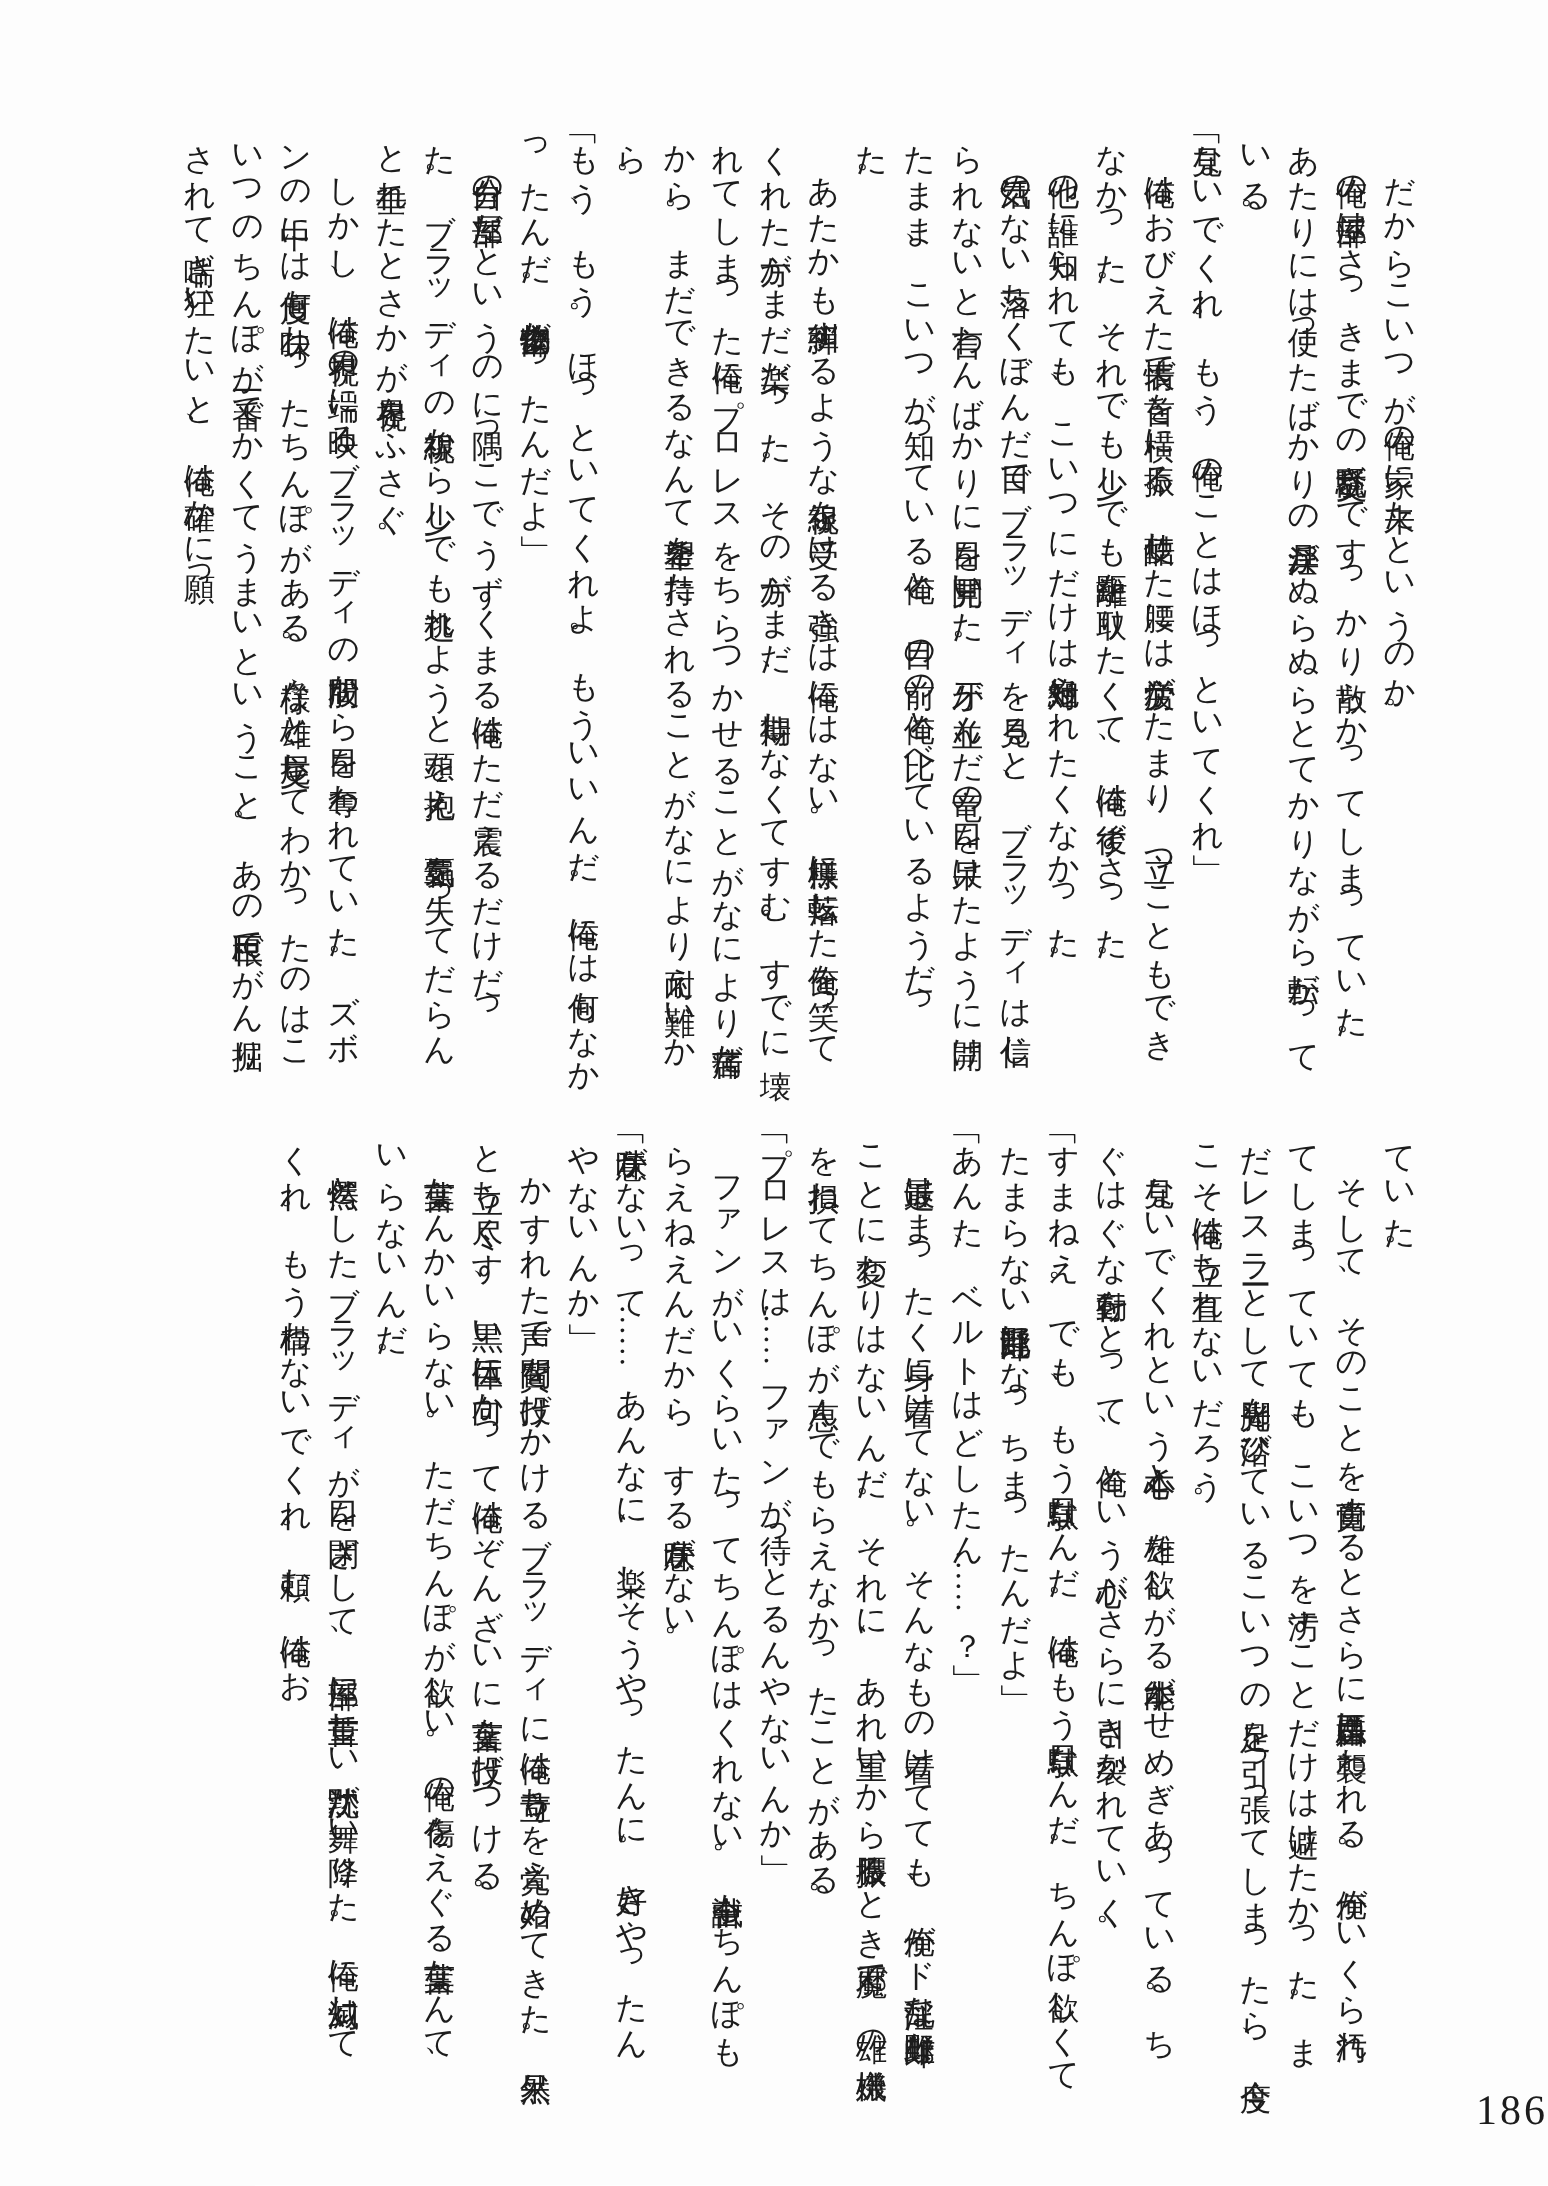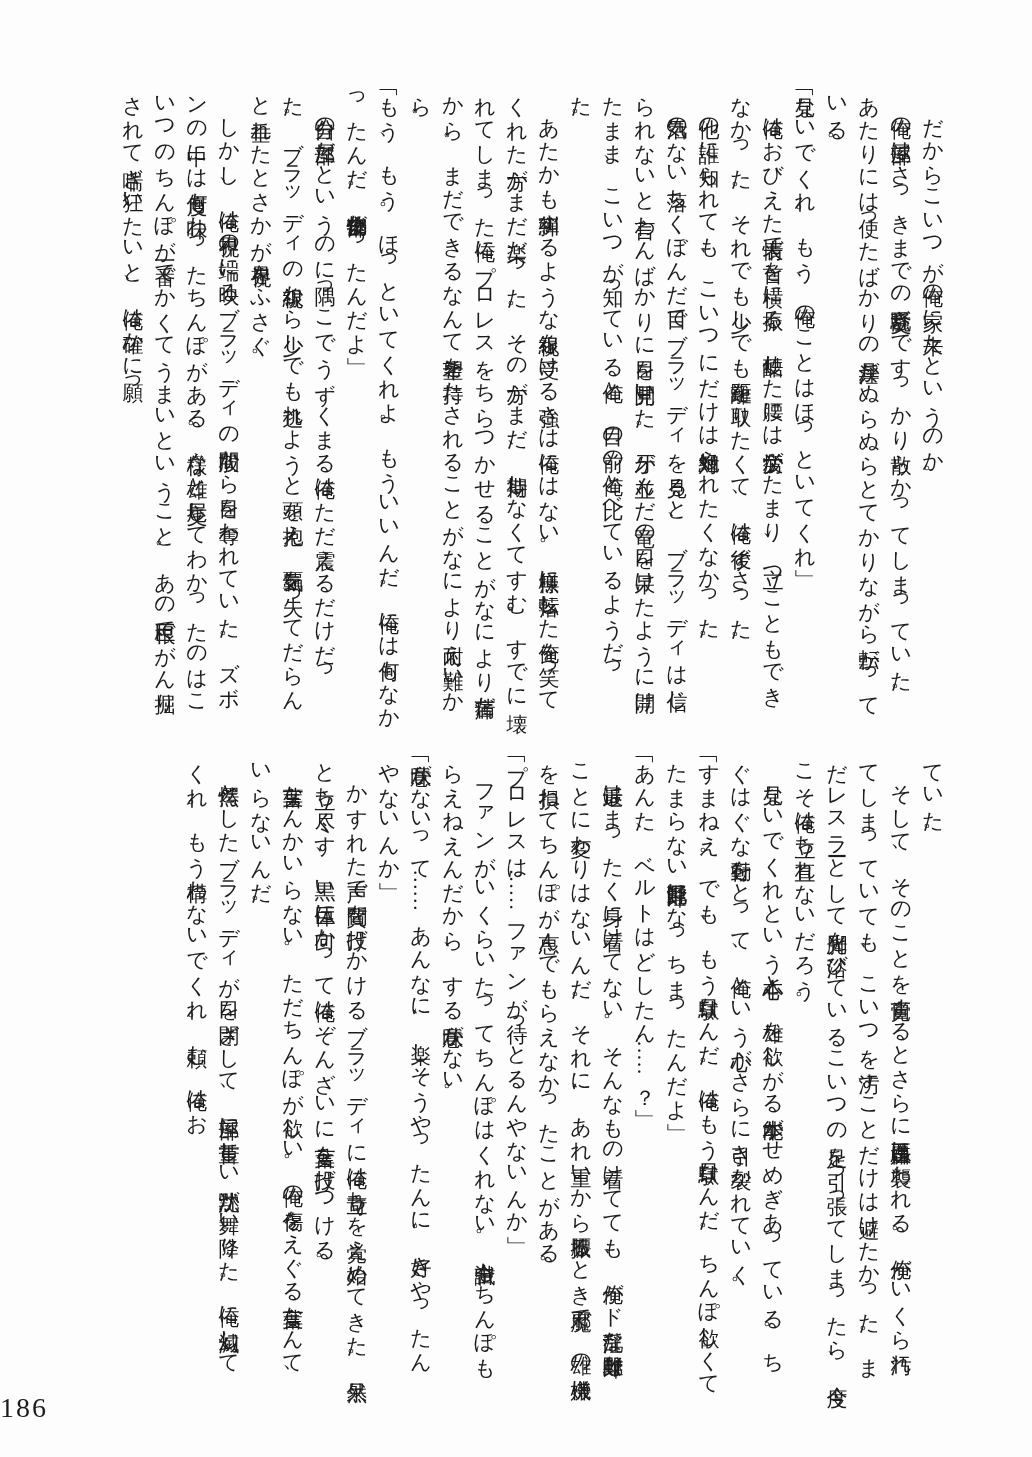--- a/index.html
+++ b/index.html
@@ -34,21 +34,21 @@
     padding: 0;
     text-align: start;
   }
   .block-top { top: 82px; }
   .block-bottom { top: 749px; }
   .page-number {
     position: absolute;
     top: 1392px;
     left: 0;
     width: 100%;
-    text-align: left;
+    text-align: right;
     font-size: 28px;
     letter-spacing: 2px;
     color: #1c1c1c;
   }
 </style>
 </head>
 <body>
 
 <div class="page">
   <div class="vtext block-top">

